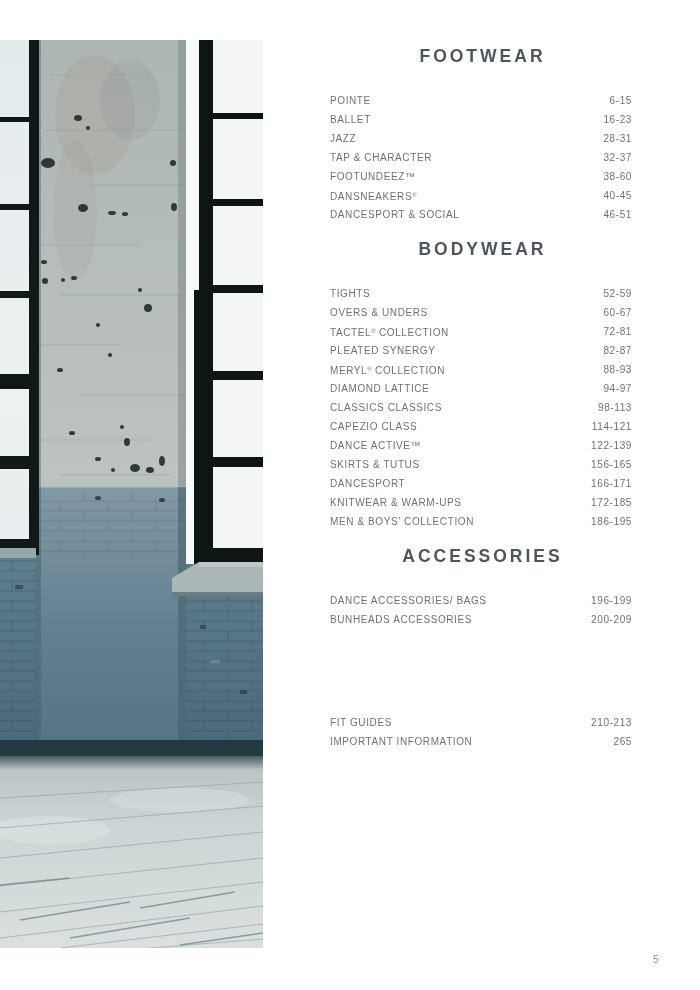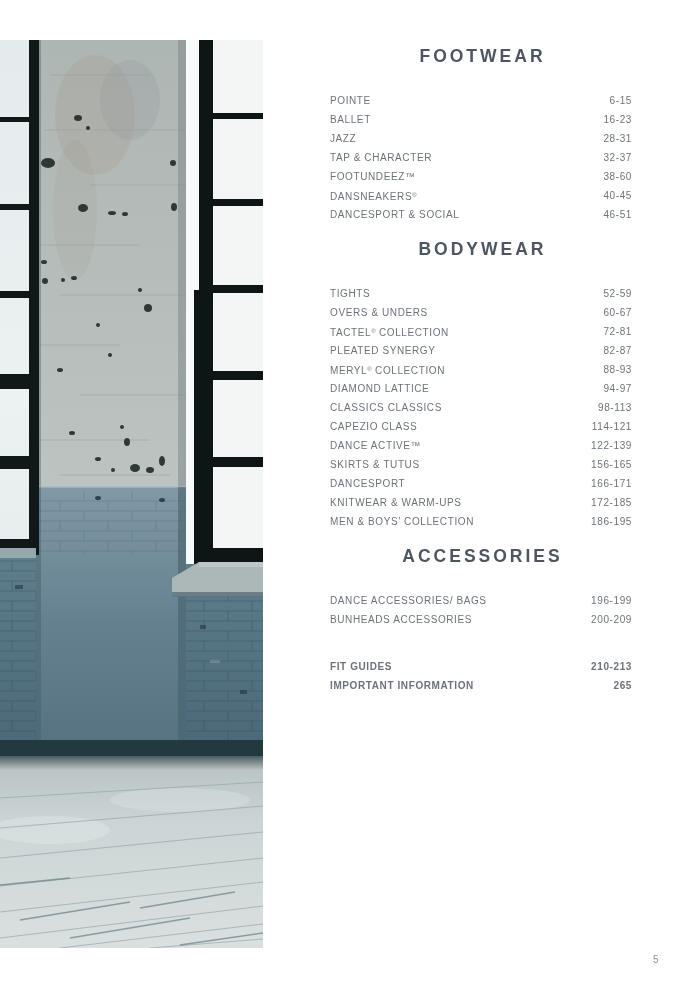--- a/index.html
+++ b/index.html
@@ -11,21 +11,21 @@
   .section-title{font-size:17.5px;line-height:20px;font-weight:700;letter-spacing:3px;text-indent:3px;
     color:#4d5560;text-align:center;margin:0;}
   .section{margin:0;}
   .section + .section{margin-top:15px;}
   .rows{margin-top:25px;}
   .row{display:flex;justify-content:space-between;align-items:flex-start;height:19px;line-height:19px;
     font-size:10px;letter-spacing:0.6px;color:#6c727b;}
   .row .label{white-space:nowrap;}
   .row .pages{white-space:nowrap;}
   .sup{font-size:60%;vertical-align:2.5px;letter-spacing:0;}
-  .extras{margin-top:28px;font-weight:bold;}
+  .extras{margin-top:84px;}
   .pageno{position:absolute;right:41px;bottom:25px;font-size:10px;color:#8b9096;letter-spacing:0.5px;}
 </style>
 </head>
 <body>
 
 <div class="page">
 
   <div class="photo">
     <svg width="263" height="908" viewBox="0 0 263 908" xmlns="http://www.w3.org/2000/svg">
       <defs>

